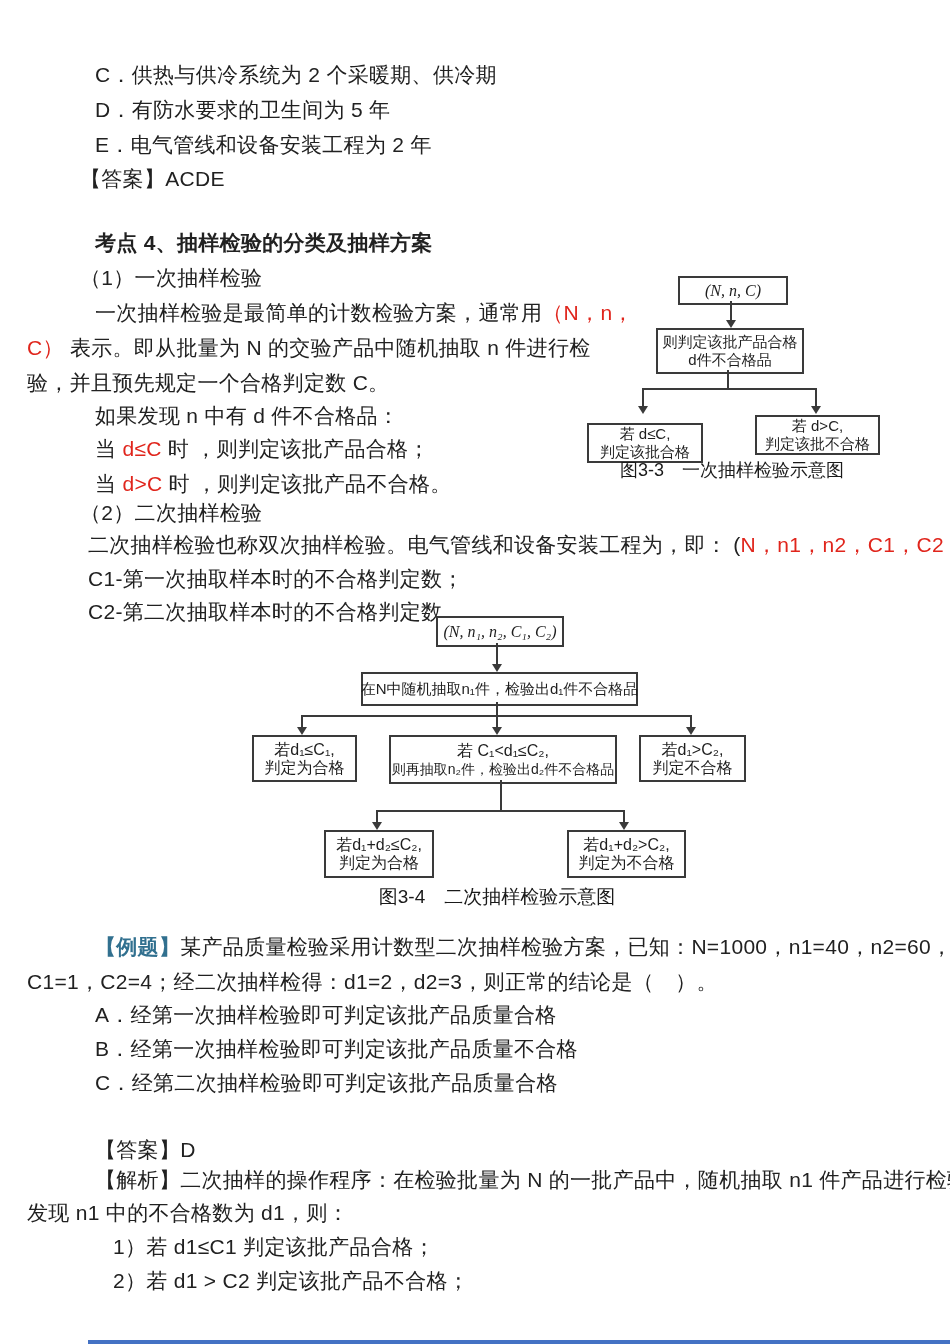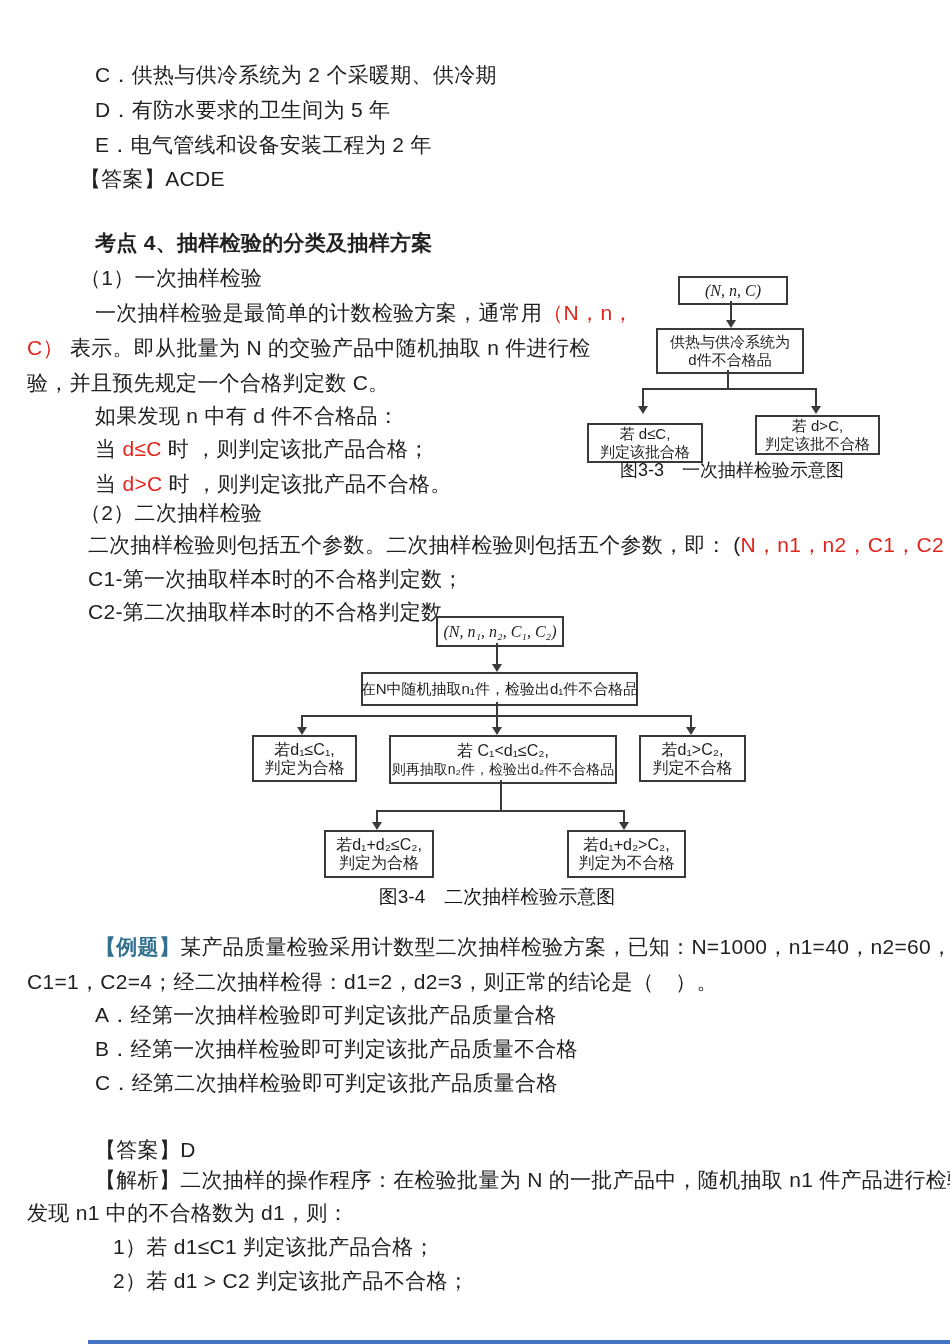--- a/index.html
+++ b/index.html
@@ -70,30 +70,30 @@
   <div class="tl" style="left:80px;top:261px">（1）一次抽样检验</div>
 
   <div class="tl" style="left:95px;top:296px"><span>一次抽样检验是最简单的计数检验方案，通常用</span><span class="red">（N，n，</span></div>
   <div class="tl" style="left:27px;top:331px"><span class="red">C）</span><span> 表示。即从批量为 N 的交验产品中随机抽取 n 件进行检</span></div>
   <div class="tl" style="left:27px;top:366px">验，并且预先规定一个合格判定数 C。</div>
   <div class="tl" style="left:95px;top:399px">如果发现 n 中有 d 件不合格品：</div>
   <div class="tl" style="left:95px;top:432px"><span>当 </span><span class="red">d≤C</span><span> 时 ，则判定该批产品合格；</span></div>
   <div class="tl" style="left:95px;top:467px"><span>当 </span><span class="red">d&gt;C</span><span> 时 ，则判定该批产品不合格。</span></div>
 
   <div class="tl" style="left:80px;top:496px">（2）二次抽样检验</div>
-  <div class="tl" style="left:88px;top:528px"><span>二次抽样检验则包括五个参数。二次抽样检验则包括五个参数，即： (</span><span class="red">N，n1，n2，C1，C2</span></div>
+  <div class="tl" style="left:88px;top:528px"><span>二次抽样检验也称双次抽样检验。电气管线和设备安装工程为，即： (</span><span class="red">N，n1，n2，C1，C2</span></div>
   <div class="tl" style="left:88px;top:562px">C1-第一次抽取样本时的不合格判定数；</div>
   <div class="tl" style="left:88px;top:595px">C2-第二次抽取样本时的不合格判定数。</div>
 
   <div class="fig" style="left:556px;top:268px;width:390px;height:225px">
     <div class="fbox math" style="left:122px;top:8px;width:106px;height:25px;font-size:16px"><span class="bline">(N, n, C)</span></div>
     <div class="cline" style="left:174px;top:33px;width:2px;height:20px"></div>
     <div class="arr" style="left:170px;top:52px"></div>
     <div class="fbox" style="left:100px;top:60px;width:144px;height:42px">
-      <span class="bline">供热与供冷系统为</span>
+      <span class="bline">则判定该批产品合格</span>
       <span class="bline">d件不合格品</span>
     </div>
     <div class="cline" style="left:171px;top:102px;width:2px;height:18px"></div>
     <div class="cline" style="left:86px;top:120px;width:175px;height:2px"></div>
     <div class="cline" style="left:86px;top:120px;width:2px;height:18px"></div>
     <div class="arr" style="left:82px;top:138px"></div>
     <div class="cline" style="left:259px;top:120px;width:2px;height:18px"></div>
     <div class="arr" style="left:255px;top:138px"></div>
     <div class="fbox" style="left:31px;top:155px;width:112px;height:36px">
       <span class="bline">若 d≤C,</span>

